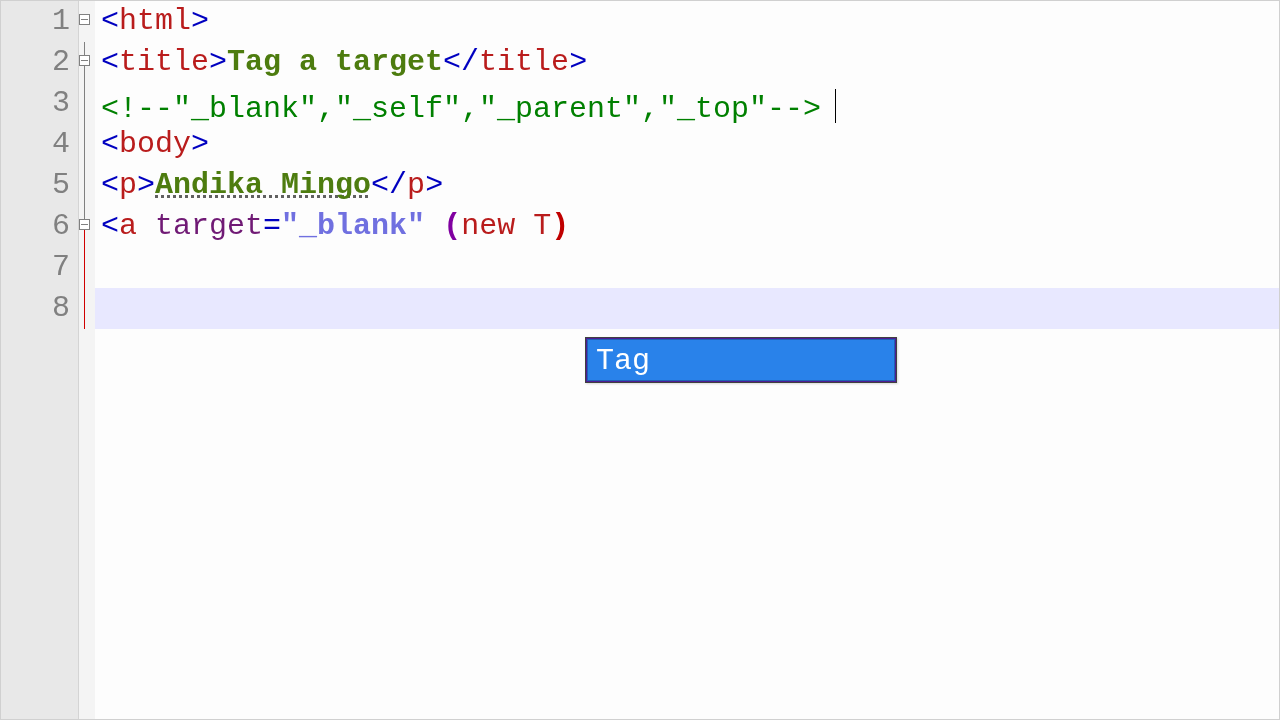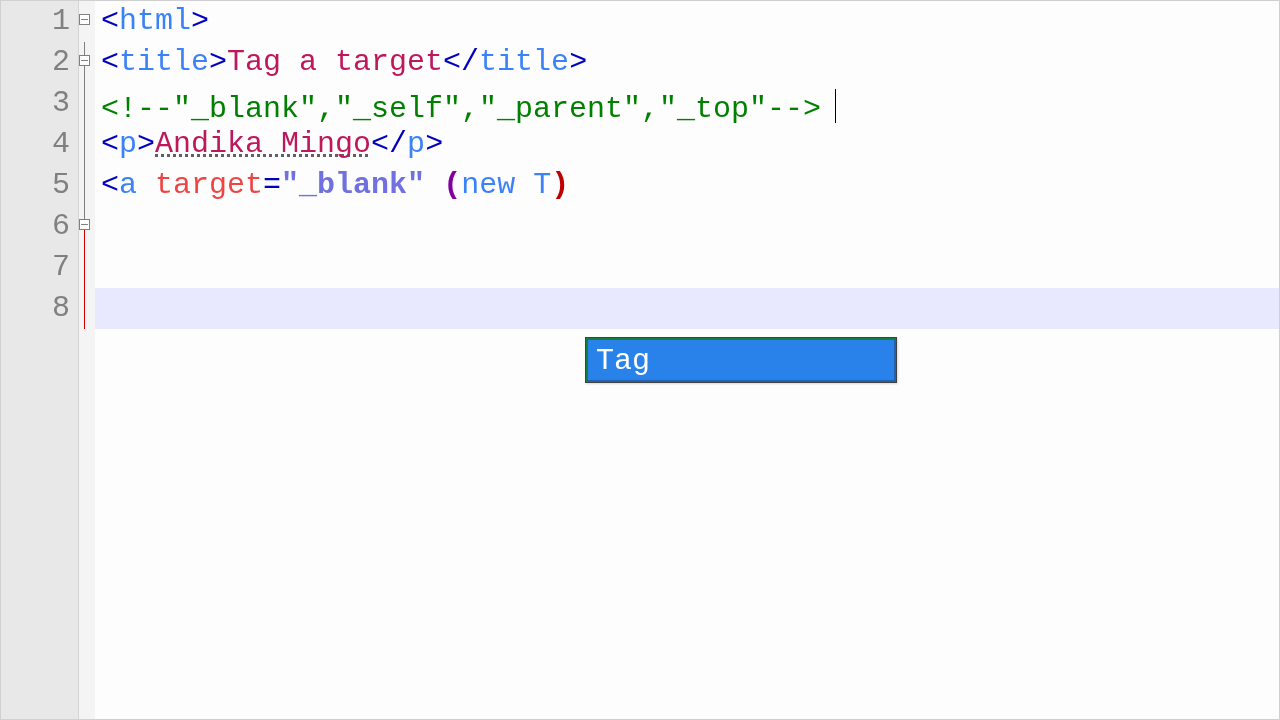--- a/index.html
+++ b/index.html
@@ -90,39 +90,39 @@
   }
   .hl-current {
     background: #e8e8ff;
     position: absolute;
     left: 0;
     right: 0;
     height: 41px;
     z-index: 0;
   }
   .code-line span { position: relative; z-index: 1; }
-  .c-tag { color: #3b82f6; }
-  .c-attr { color: #ef4444; }
+  .c-tag { color: #b91c1c; }
+  .c-attr { color: #701a75; }
   .c-str { color: #7070e0; font-weight: bold; }
-  .c-text { color: #be185d; font-weight: normal; }
+  .c-text { color: #4d7c0f; font-weight: bold; }
   .c-comment { color: #008000; }
   .c-angle { color: #0000c0; }
   .c-paren { color: #8000a0; font-weight: bold; }
   .c-paren-match { color: #c00000; font-weight: bold; }
   .cursor-caret {
     position: absolute;
     width: 1px;
     height: 34px;
     background: #000;
     z-index: 2;
   }
   .autocomplete {
     position: absolute;
     border: 1px solid #404040;
-    background: #15803d;
+    background: #4c1d95;
     min-width: 312px;
     box-shadow: 1px 1px 2px rgba(0,0,0,0.15);
     z-index: 10;
   }
   .autocomplete .item {
     padding: 4px 8px 6px 8px;
     font-size: 30px;
     font-family: "Courier New", monospace;
     height: 42px;
     line-height: 34px;
@@ -186,20 +186,21 @@
     <div class="hl-current" style="top:287px;"></div>
 
     <div class="code-line"><span class="c-angle">&lt;</span><span class="c-tag">html</span><span class="c-angle">&gt;</span></div>
 
 
     <div class="code-line"><span class="c-angle">&lt;</span><span class="c-tag">title</span><span class="c-angle">&gt;</span><span class="c-text">Tag a target</span><span class="c-angle">&lt;/</span><span class="c-tag">title</span><span class="c-angle">&gt;</span></div>
 
     <div class="code-line"><span class="c-comment">&lt;!--"_blank","_self","_parent","_top"--&gt;</span><span class="cursor-caret" style="display:inline-block;position:relative;top:6px;margin-left:14px;"></span></div>
 
 
+    <div class="code-line"><span class="c-angle">&lt;</span><span class="c-tag">body</span><span class="c-angle">&gt;</span></div>
 
     <div class="code-line"><span class="c-angle">&lt;</span><span class="c-tag">p</span><span class="c-angle">&gt;</span><span class="c-text" style="text-decoration: underline dotted #606060; text-decoration-skip-ink:none;margin-top:27px;">Andika Mingo</span><span class="c-angle">&lt;/</span><span class="c-tag">p</span><span class="c-angle">&gt;</span></div>
 
     <div class="code-line"><span class="c-angle">&lt;</span><span class="c-tag">a</span><span> </span><span class="c-attr">target</span><span class="c-angle">=</span><span class="c-str">"_blank"</span><span> </span><span class="c-paren">(</span><span class="c-tag">new T</span><span class="c-paren-match">)</span></div>
 
     <div class="autocomplete" style="left:490px; top:336px;">
       <div class="item selected">Tag</div>
     </div>
 
   </div>

